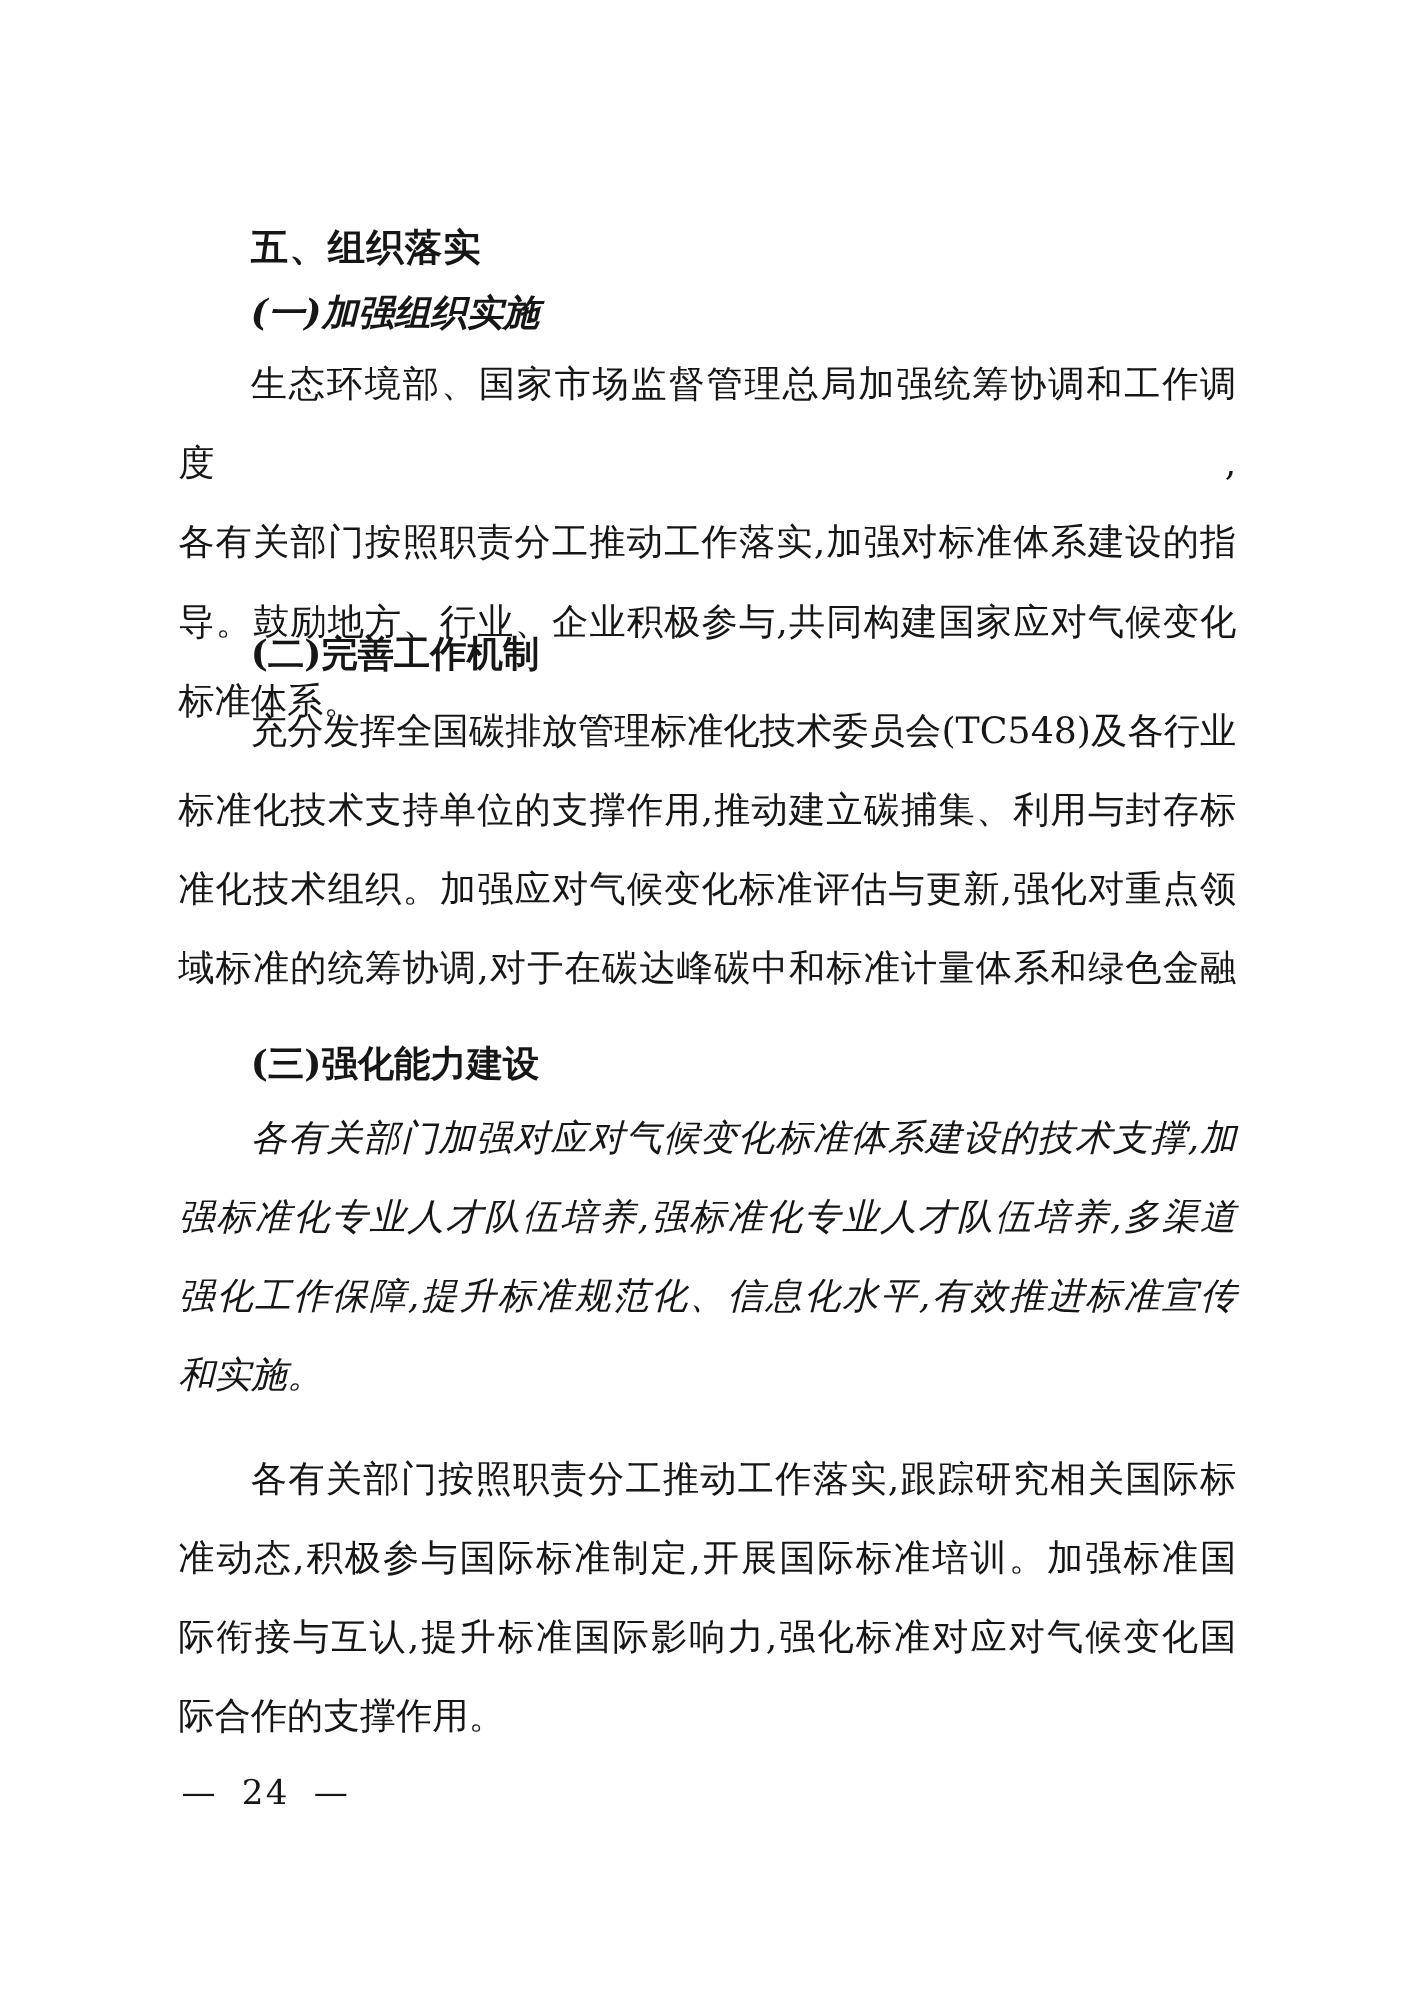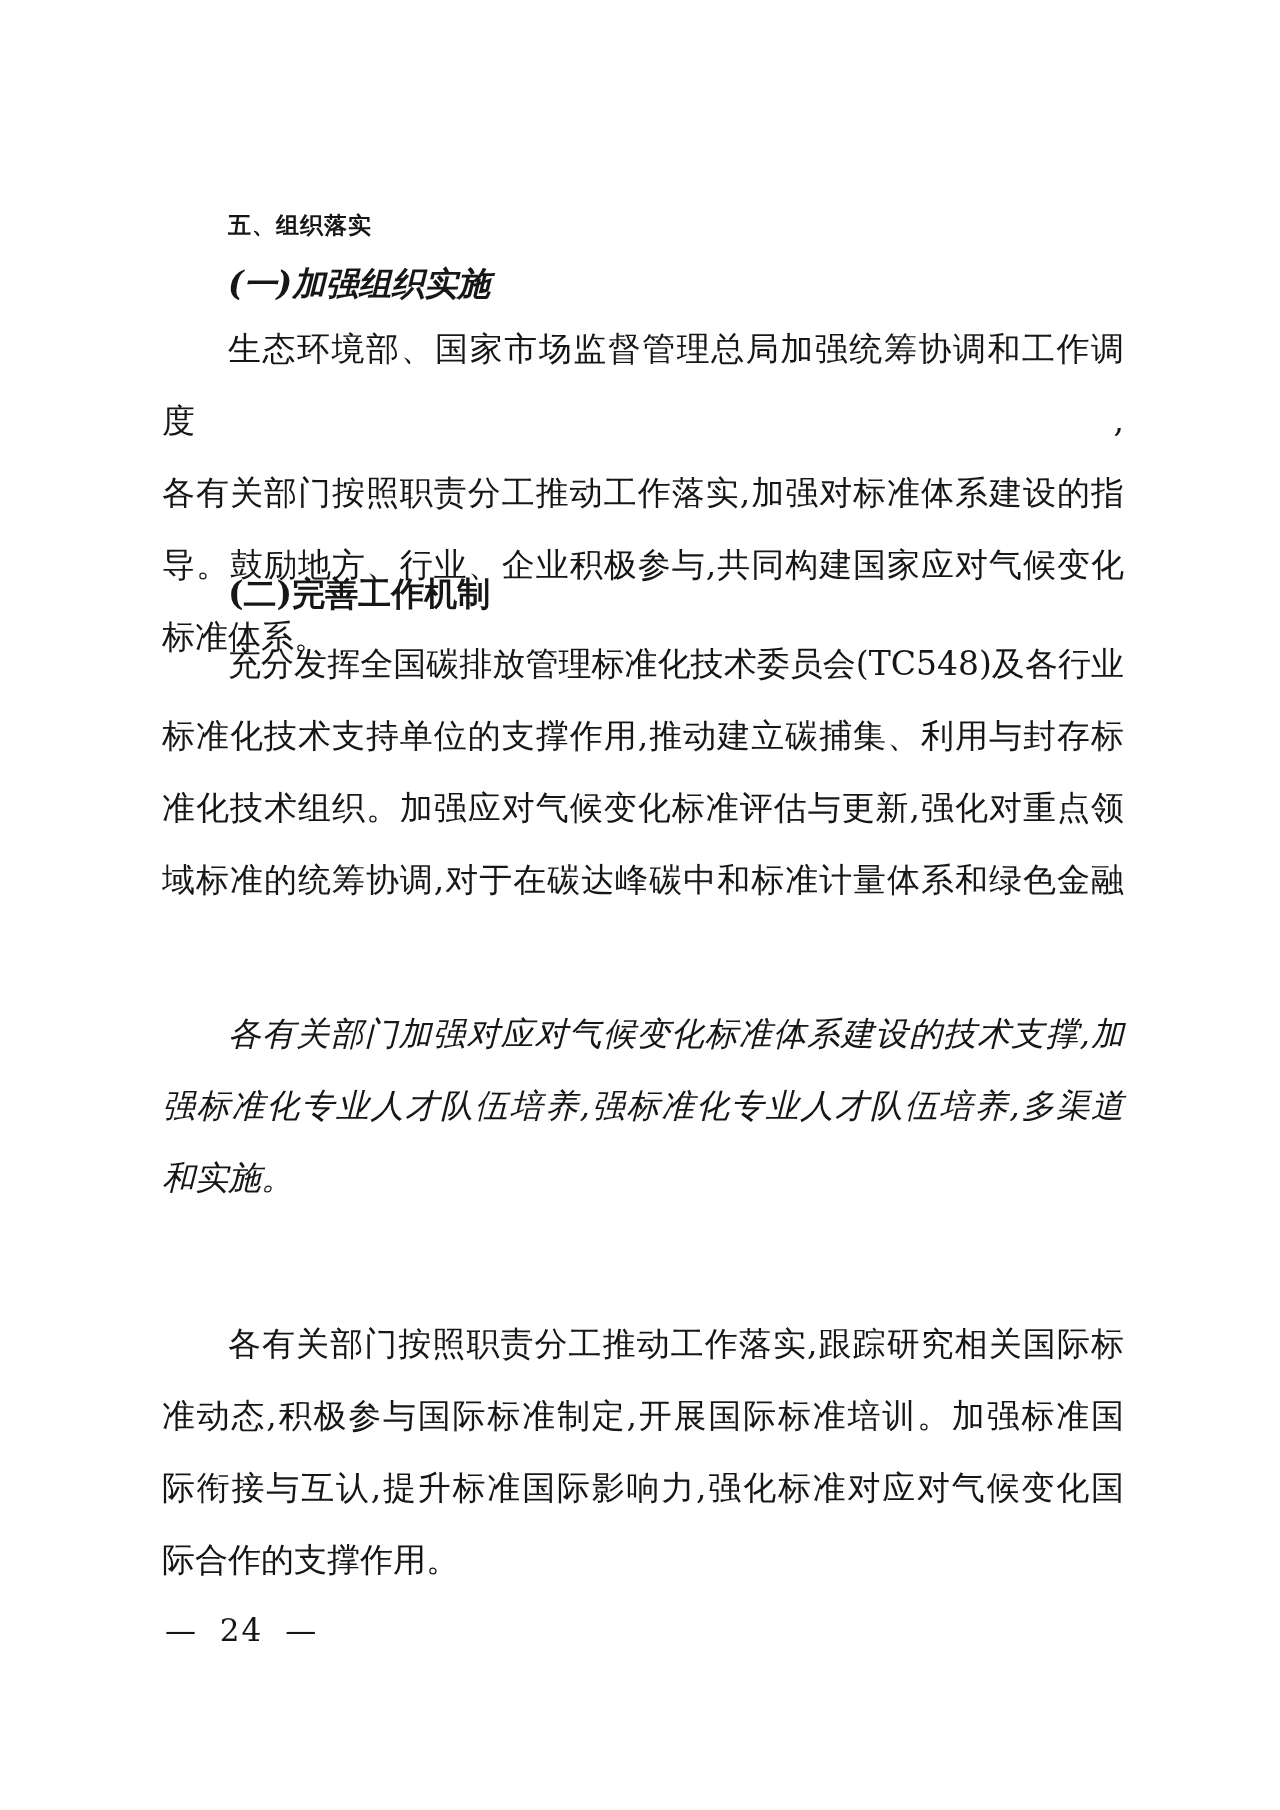--- a/index.html
+++ b/index.html
@@ -14,21 +14,21 @@
     background: #ffffff;
     color: #161616;
     font-family: "DejaVu Serif", "Liberation Serif", serif;
     overflow: hidden;
   }
   .chapter-heading {
     position: absolute;
     left: 162px;
     top: 205px;
     width: 962px;
-    font-size: 23px;
+    font-size: 34px;
     line-height: 40px;
     font-weight: bold;
     text-indent: 66px;
     letter-spacing: 1px;
     white-space: nowrap;
   }
   .sub-heading {
     position: absolute;
     left: 162px;
     width: 962px;
@@ -93,24 +93,26 @@
 
   <div class="sub-heading s2">(二)完善工作机制</div>
 
   <div class="para p2">
     <div class="line first">充分发挥全国碳排放管理标准化技术委员会(TC548)及各行业</div>
     <div class="line">标准化技术支持单位的支撑作用,推动建立碳捕集、利用与封存标</div>
     <div class="line">准化技术组织。加强应对气候变化标准评估与更新,强化对重点领</div>
     <div class="line">域标准的统筹协调,对于在碳达峰碳中和标准计量体系和绿色金融</div>
   </div>
 
+  <div class="sub-heading s3">(三)强化能力建设</div>
 
   <div class="para p3">
     <div class="line first">各有关部门加强对应对气候变化标准体系建设的技术支撑,加</div>
     <div class="line">强标准化专业人才队伍培养,强标准化专业人才队伍培养,多渠道</div>
+    <div class="line">强化工作保障,提升标准规范化、信息化水平,有效推进标准宣传</div>
     <div class="line last">和实施。</div>
   </div>
 
 
   <div class="para p4">
     <div class="line first">各有关部门按照职责分工推动工作落实,跟踪研究相关国际标</div>
     <div class="line">准动态,积极参与国际标准制定,开展国际标准培训。加强标准国</div>
     <div class="line">际衔接与互认,提升标准国际影响力,强化标准对应对气候变化国</div>
     <div class="line last">际合作的支撑作用。</div>
   </div>

